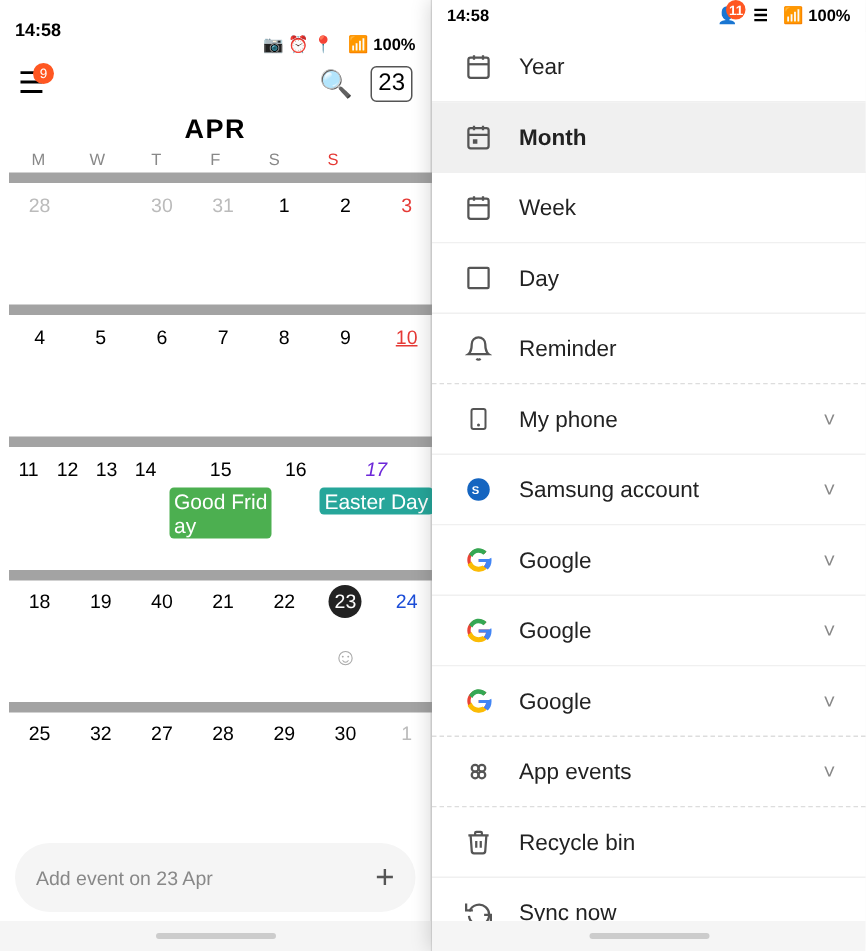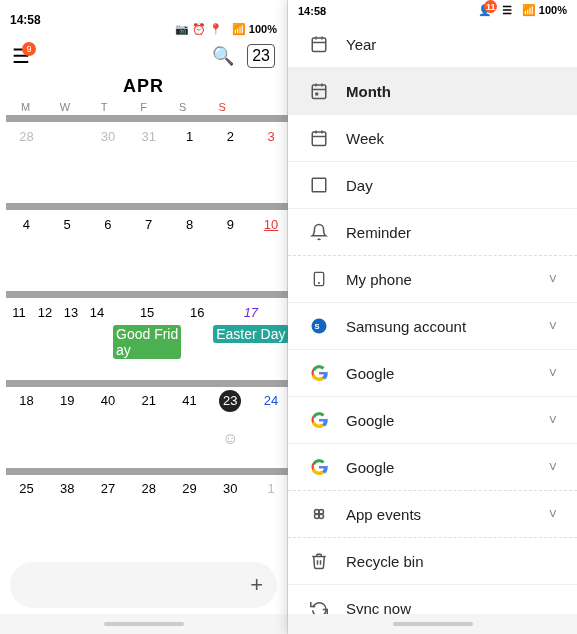--- a/index.html
+++ b/index.html
@@ -354,37 +354,37 @@
       <div class="cal-cell">
           <div class="date-num">19</div>
         </div>
       <div class="cal-cell">
           <div class="date-num">40</div>
         </div>
       <div class="cal-cell">
           <div class="date-num">21</div>
         </div>
       <div class="cal-cell">
-          <div class="date-num">41</div>
+          <div class="date-num">22</div>
         </div>
       <div class="cal-cell today">
         <div class="date-num" style="background:#222;color:#fff;">23</div>
         <div style="text-align:center; font-size:16px; color:#aaa; margin-top:18px;">☺</div>
       </div>
       <div class="cal-cell red-day">
           <div class="date-num" style="color:#1d4ed8;text-align:right;">24</div>
         </div>
     </div>
 
     <div class="cal-week">
       <div class="cal-cell">
           <div class="date-num">25</div>
         </div>
       <div class="cal-cell">
-          <div class="date-num">38</div>
+          <div class="date-num">32</div>
         </div>
       <div class="cal-cell">
           <div class="date-num">27</div>
         </div>
       <div class="cal-cell">
           <div class="date-num">28</div>
         </div>
       <div class="cal-cell">
           <div class="date-num">29</div>
         </div>
@@ -392,20 +392,21 @@
           <div class="date-num">30</div>
         </div>
       <div class="cal-cell gray-day">
           <div class="date-num" style="color:#bbb;">1</div>
         </div>
     </div>
 
   </div>
 
   <div class="add-event-bar">
+    <span>Add event on 23 Apr</span>
     <button class="plus-btn">+</button>
   </div>
 
   <div class="nav-bottom">
     <div class="nav-pill"></div>
   </div>
 </div>
 
 <div class="right-panel">
 

